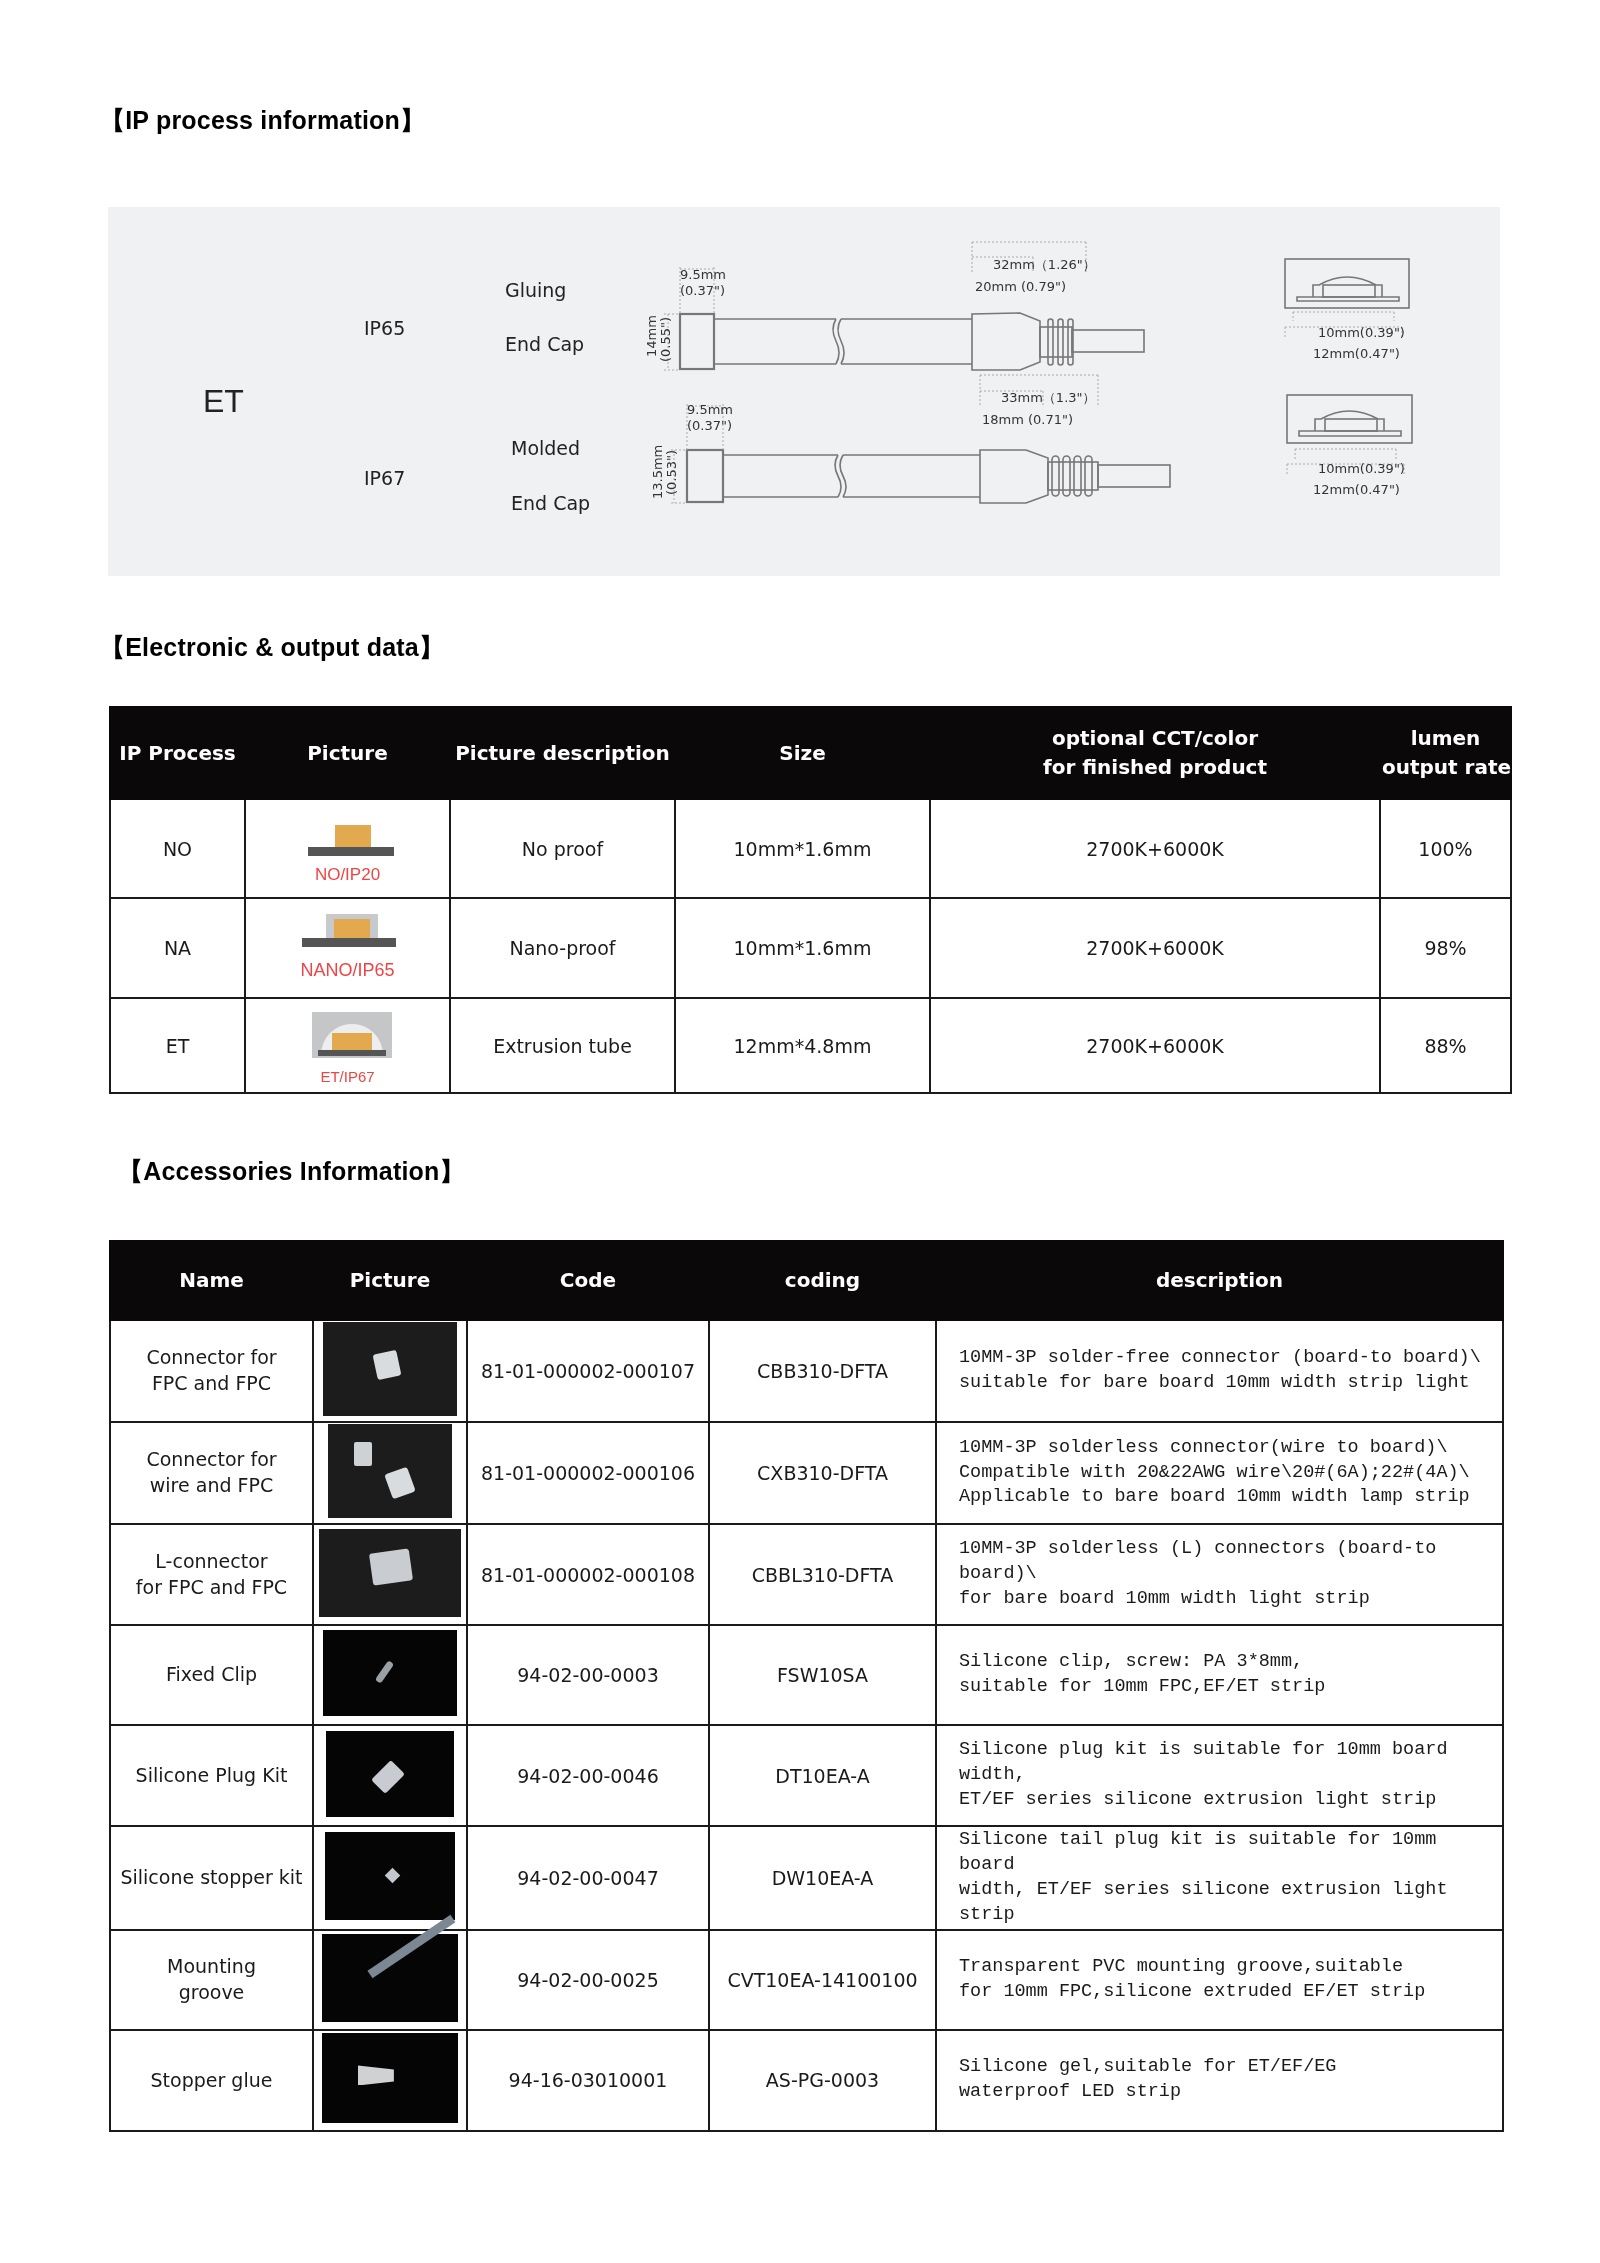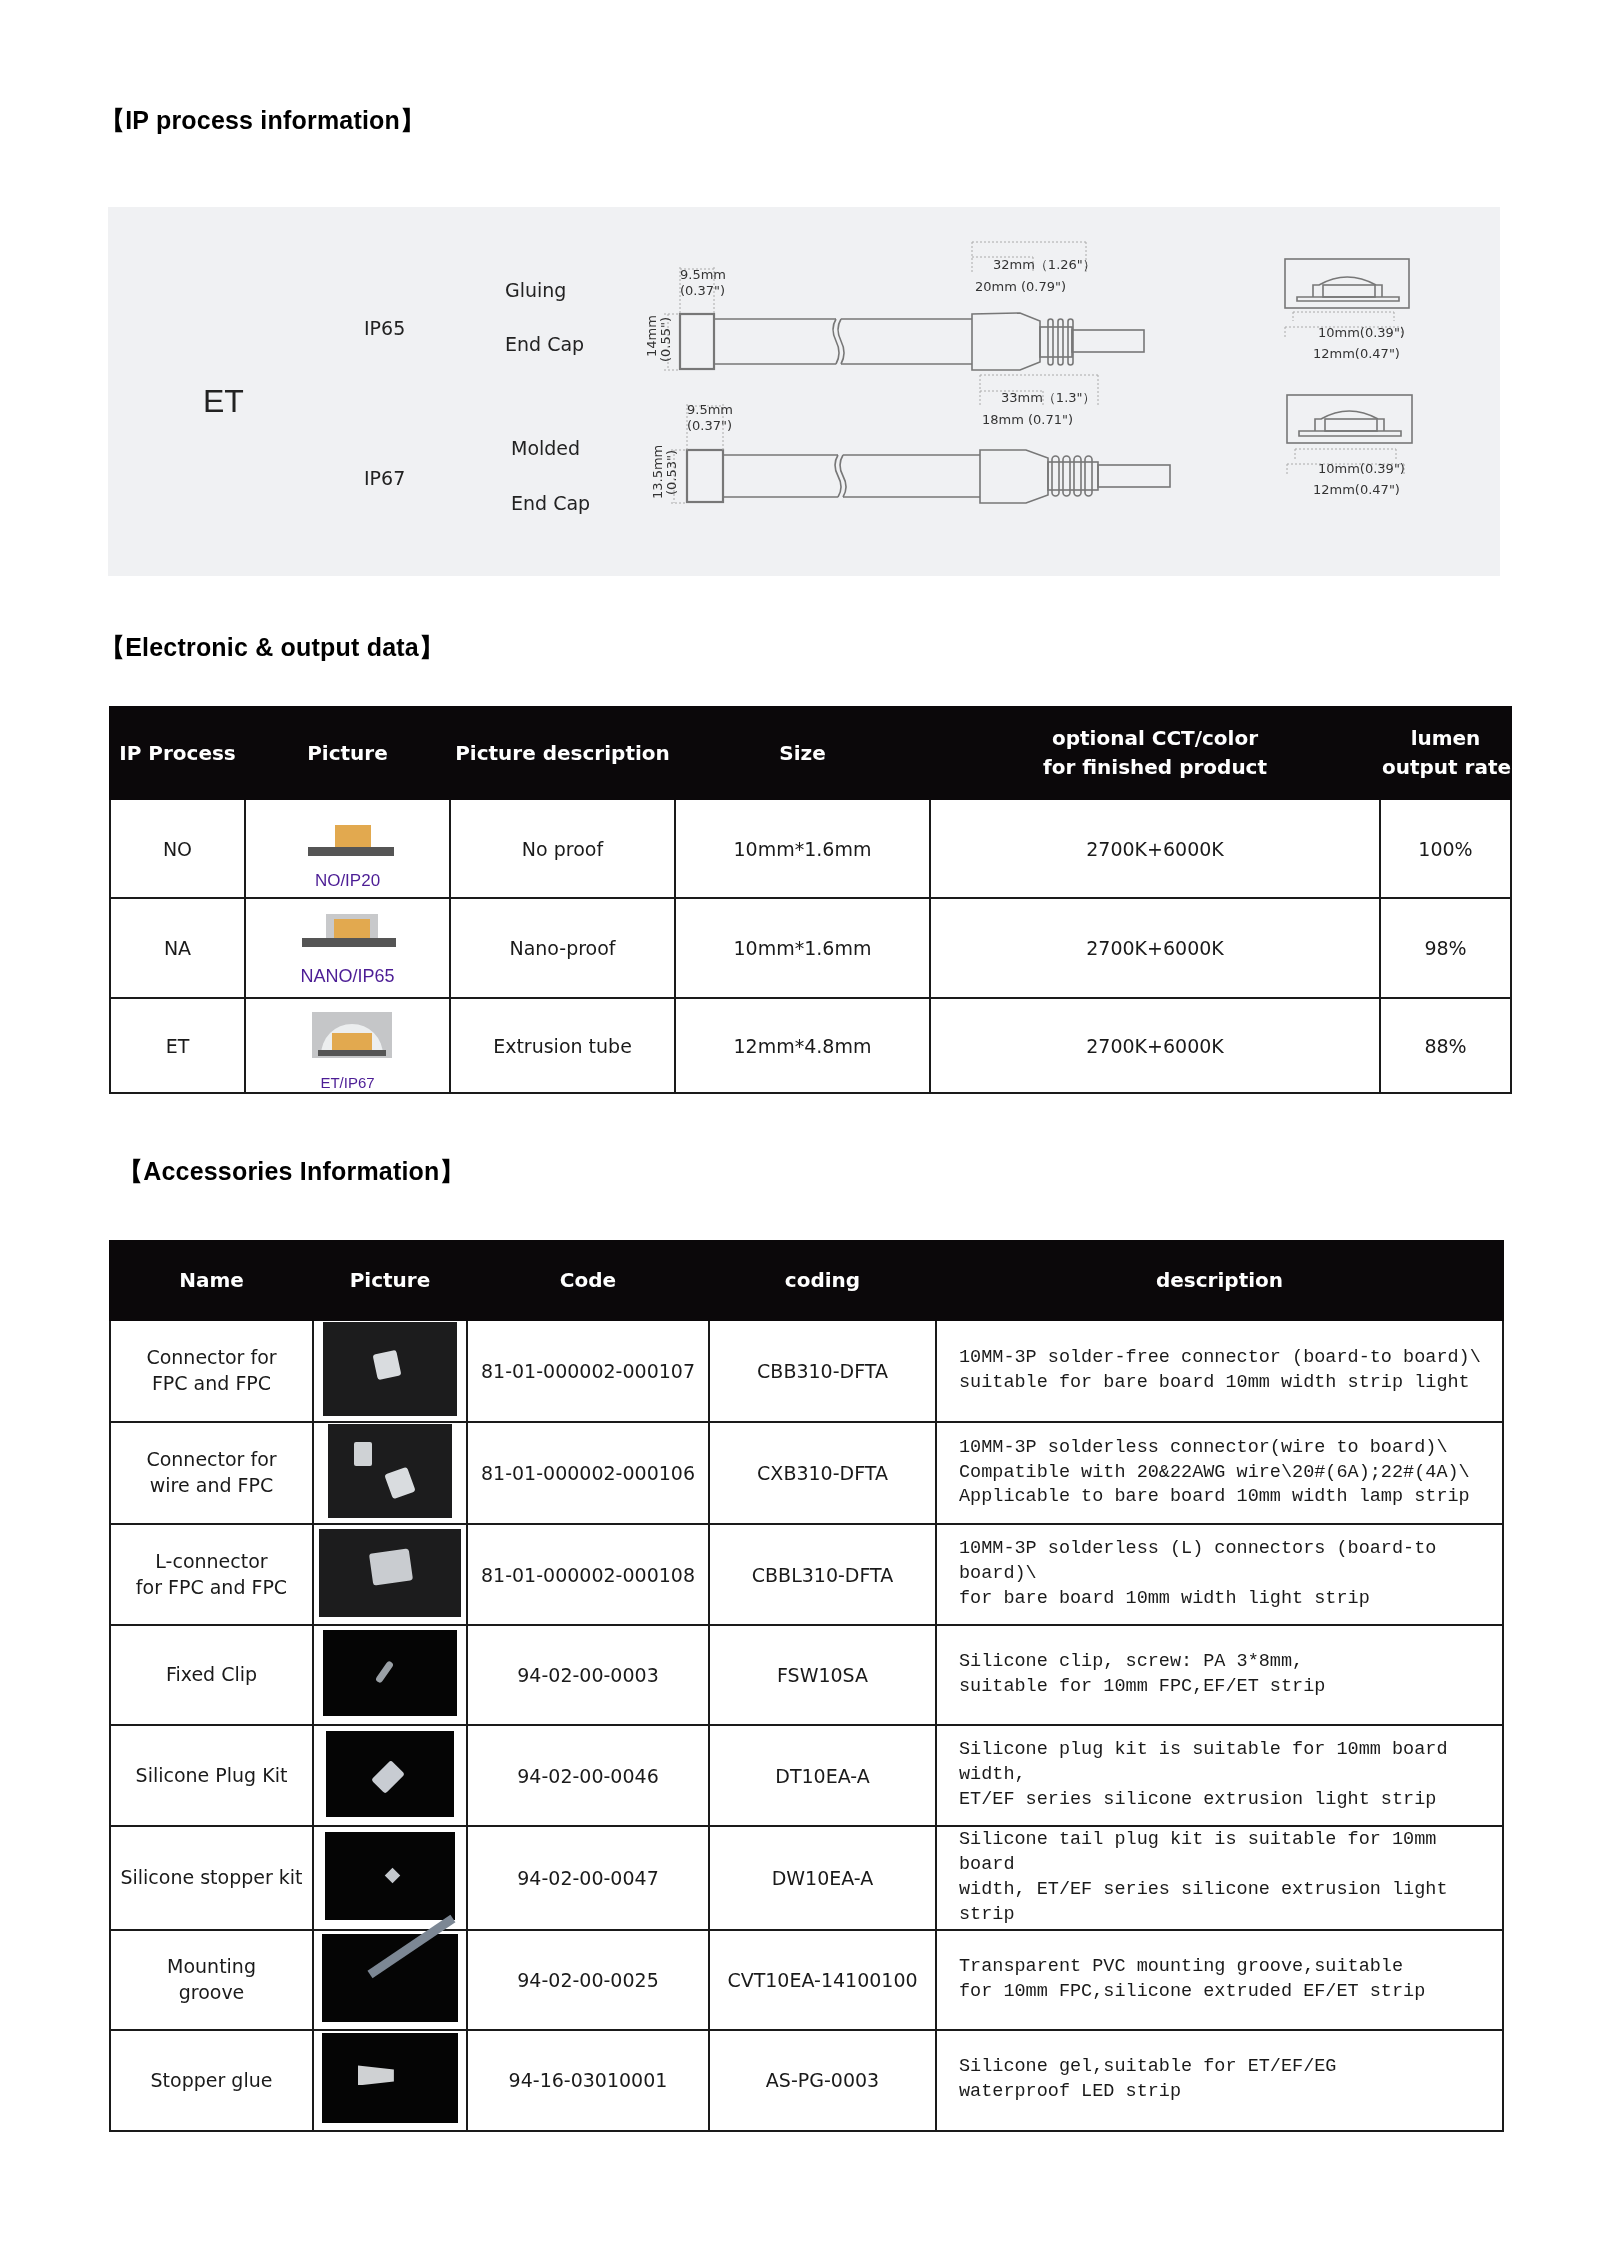--- a/index.html
+++ b/index.html
@@ -11,21 +11,21 @@
   .ip-panel .et { font-size:32px; font-family:"Liberation Sans", sans-serif; color:#222; }
   .ip-panel svg { position:absolute; left:0; top:0; }
   .dim { font-family:"DejaVu Sans", sans-serif; font-size:13px; fill:#333; }
   
   table { border-collapse:collapse; position:absolute; table-layout:fixed; }
   th { background:#0b080a; color:#fff; font-weight:bold; font-size:20px; text-align:center; vertical-align:middle; border:2px solid #0b080a; line-height:1.45; font-family:"DejaVu Sans", sans-serif; }
   td { border:2.5px solid #1a1a1a; text-align:center; vertical-align:middle; font-size:19px; color:#1a1a1a; font-family:"DejaVu Sans", sans-serif; background:#fff; }
   td.desc { text-align:left; padding-left:22px; line-height:1.35; font-size:18.5px;font-family:Liberation Mono, monospace; }
   .pic-dark { display:inline-block; background:#0a0a0a; position:relative; }
   .ip-pic { display:inline-block; position:relative; width:120px; height:72px; }
-  .ip-pic-label { display:block; font-size:17px; color:#4c1d95; margin-top:14px; font-family:"Liberation Sans", sans-serif; }
+  .ip-pic-label { display:block; font-size:17px; color:#ef4444; margin-top:8px; font-family:"Liberation Sans", sans-serif; }
 </style>
 </head>
 <body>
 
 <div class="section-title" style="left:100px; top:104px;">【IP process information】</div>
 
 <div class="ip-panel">
   <div class="lbl et" style="left:95px; top:176px;">ET</div>
 
   <div class="lbl" style="left:256px; top:110px;">IP65</div>

